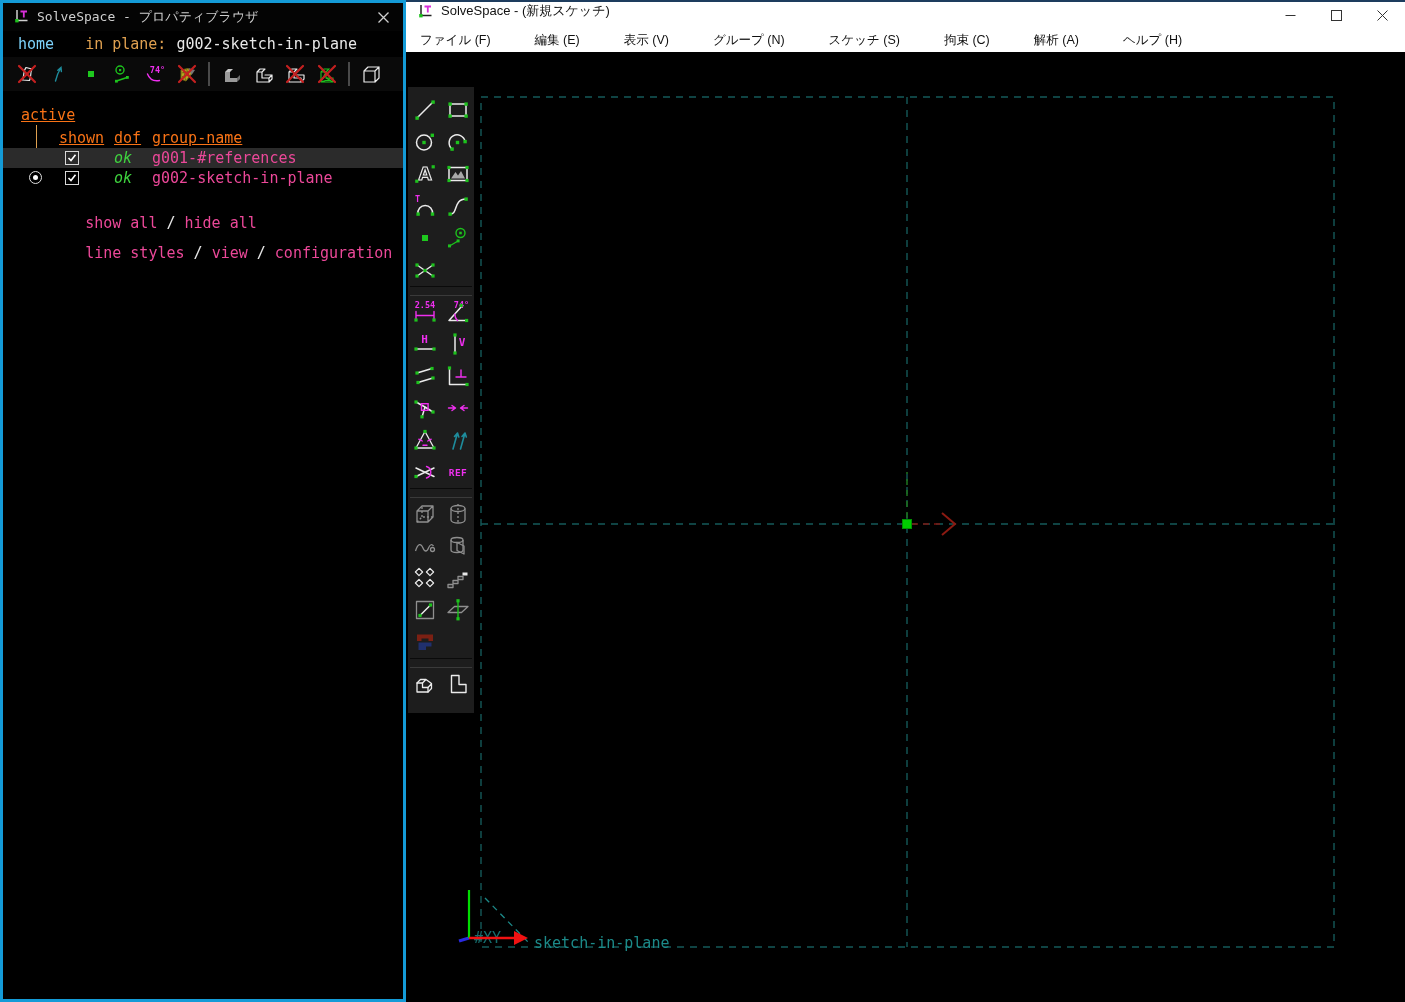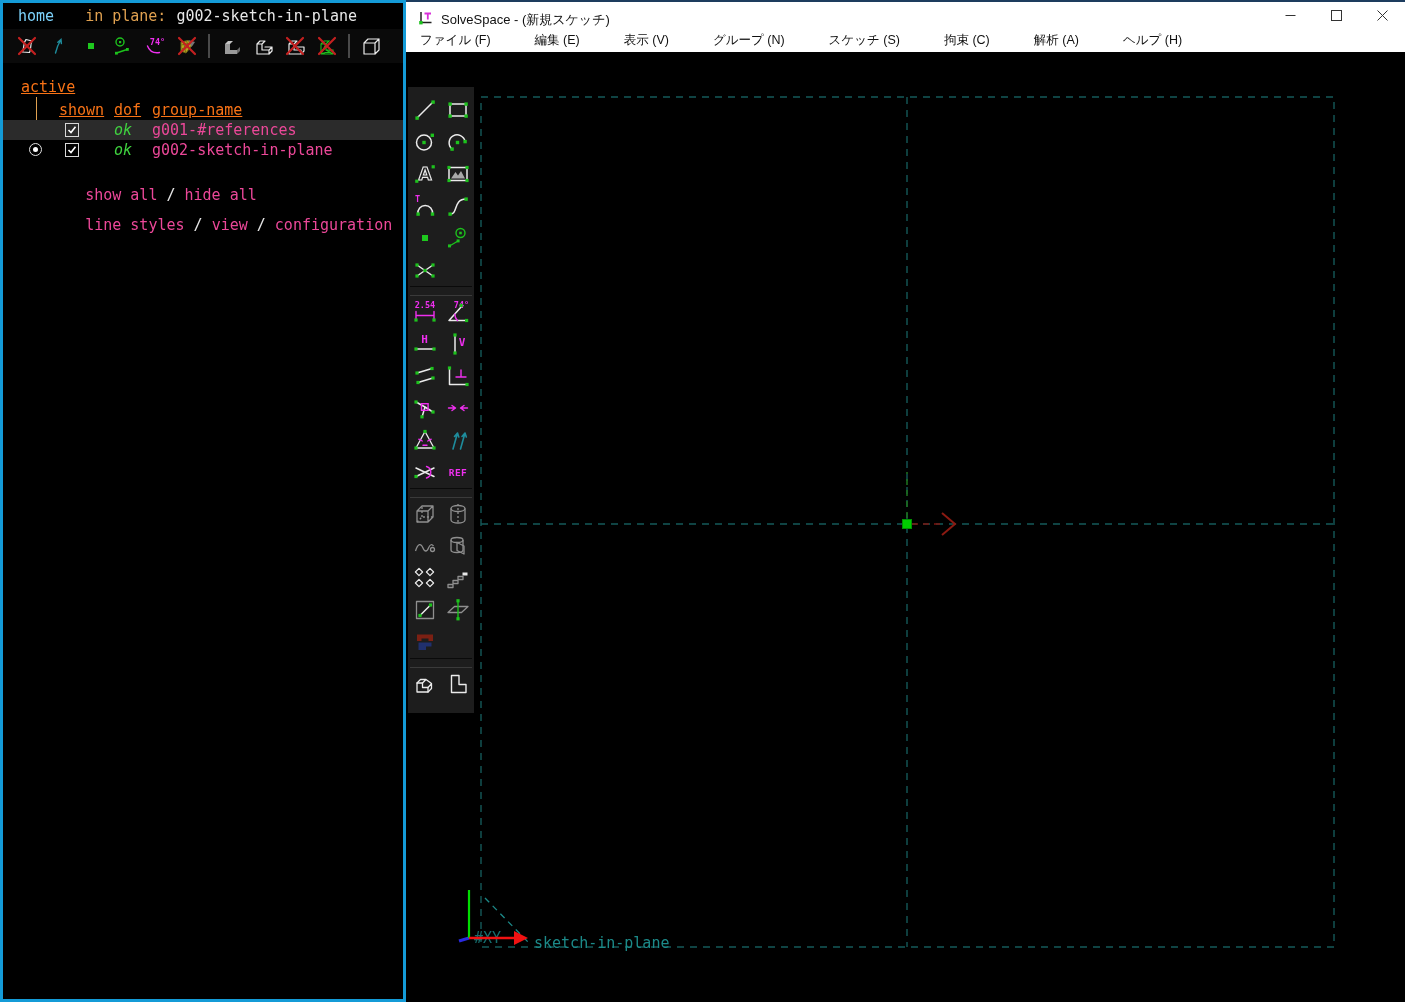--- a/index.html
+++ b/index.html
@@ -38,21 +38,21 @@
               border:1.5px solid #d8d8d8; display:flex; align-items:center; justify-content:center; }
   .radio { position:absolute; left:26px; top:3px; width:13px; height:13px; border-radius:50%;
            border:1.5px solid #e0e0e0; display:flex; align-items:center; justify-content:center; }
   .radio i { width:5px; height:5px; border-radius:50%; background:#fff; }
   .links-row { position:absolute; left:28px; white-space:pre; }
   .lr1 { top:105px;text-align:center; } .lr2 { top:135px; }
 
   
   .rw { position:absolute; left:406px; top:0; width:999px; height:1002px; background:#000; }
   .rw-topborder { height:2px; background:#1d3c5e; }
-  .rw-titlebar { height:27px; background:#fff; display:flex; align-items:flex-end;
+  .rw-titlebar { height:27px; background:#fff; display:flex; align-items:flex-start;
                  padding-left:10px; font-size:13px; color:#111; }
   .rw-title { margin-left:8px; }
   .rw-controls { margin-left:auto; display:flex; height:100%; }
   .wbtn { width:46px; height:100%; display:flex; align-items:center; justify-content:center; }
   .rw-menubar { height:23px; background:#fff; display:flex; align-items:center;
                 font-size:12.5px; color:#111; padding-left:4px;gap:24px; }
   .menu-item { padding:0 10px; line-height:23px; }
   .rw-canvas { position:relative; width:999px; height:950px; background:#000; }
   .scene { position:absolute; left:0; top:0; pointer-events:none; }
 
@@ -74,20 +74,35 @@
   .gd  { fill:#1dc21d; }
   .mgtx { fill:#ef2fef; font:bold 8.5px "DejaVu Sans Mono", monospace; text-anchor:middle; }
   .wtx  { fill:none; stroke:#ebebeb; stroke-width:1.1;
           font:bold 17px "DejaVu Sans", sans-serif; text-anchor:middle; }
   .scenetx { font:15px "DejaVu Sans Mono", monospace; }
 </style>
 </head>
 <body>
 
 <div class="lw">
+  <div class="lw-titlebar">
+    <span>
+      <svg width="17" height="17" viewBox="0 0 17 17">
+        <path d="M5 3 V13.5 H15.5" stroke="#cfcfcf" stroke-width="1.5" fill="none"></path>
+        <path d="M8.5 4.5 H15 M11.8 4.5 V10.5" stroke="#d92fd9" stroke-width="1.8" fill="none"></path>
+        <rect x="3.2" y="12" width="3.4" height="3.4" fill="#1dc21d"></rect>
+      </svg>
+    </span>
+    <span class="lw-title mono">SolveSpace - プロパティブラウザ</span>
+    <div class="lw-close">
+      <svg width="11" height="11" viewBox="0 0 11 11">
+          <path d="M0.5 0.5 L10.5 10.5 M0.5 10.5 L10.5 0.5" stroke="#cfcfcf" stroke-width="1.3"></path>
+        </svg>
+    </div>
+  </div>
 
   <div class="lw-header mono">
     <span class="home">home</span>
     <span class="inplane">in plane:</span>
     <span class="plane">g002-sketch-in-plane</span>
   </div>
 
   <div class="lw-toolbar">
     <span class="lwb">
       <svg width="22" height="22" viewBox="0 0 22 22">

